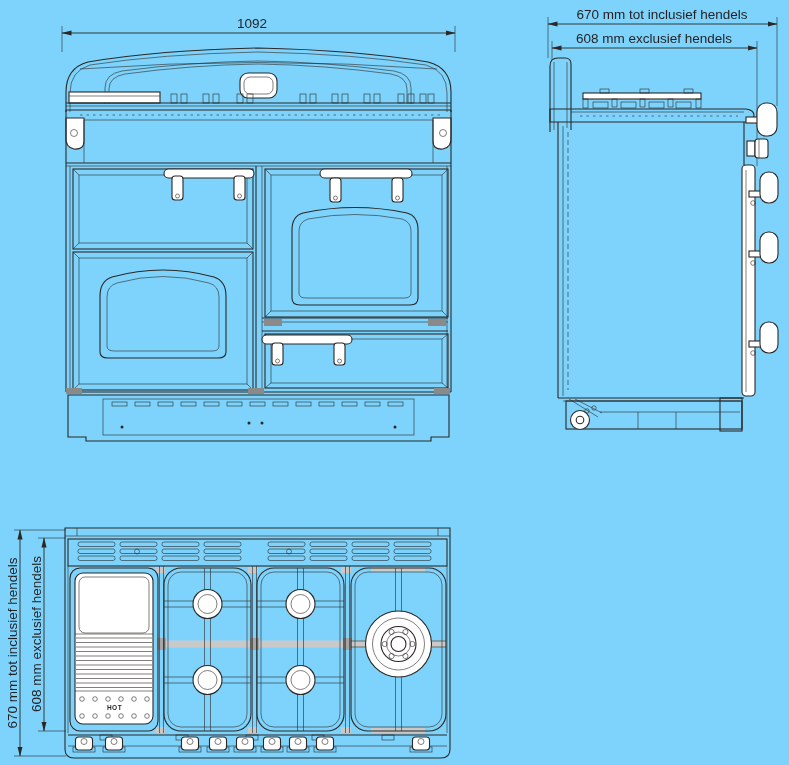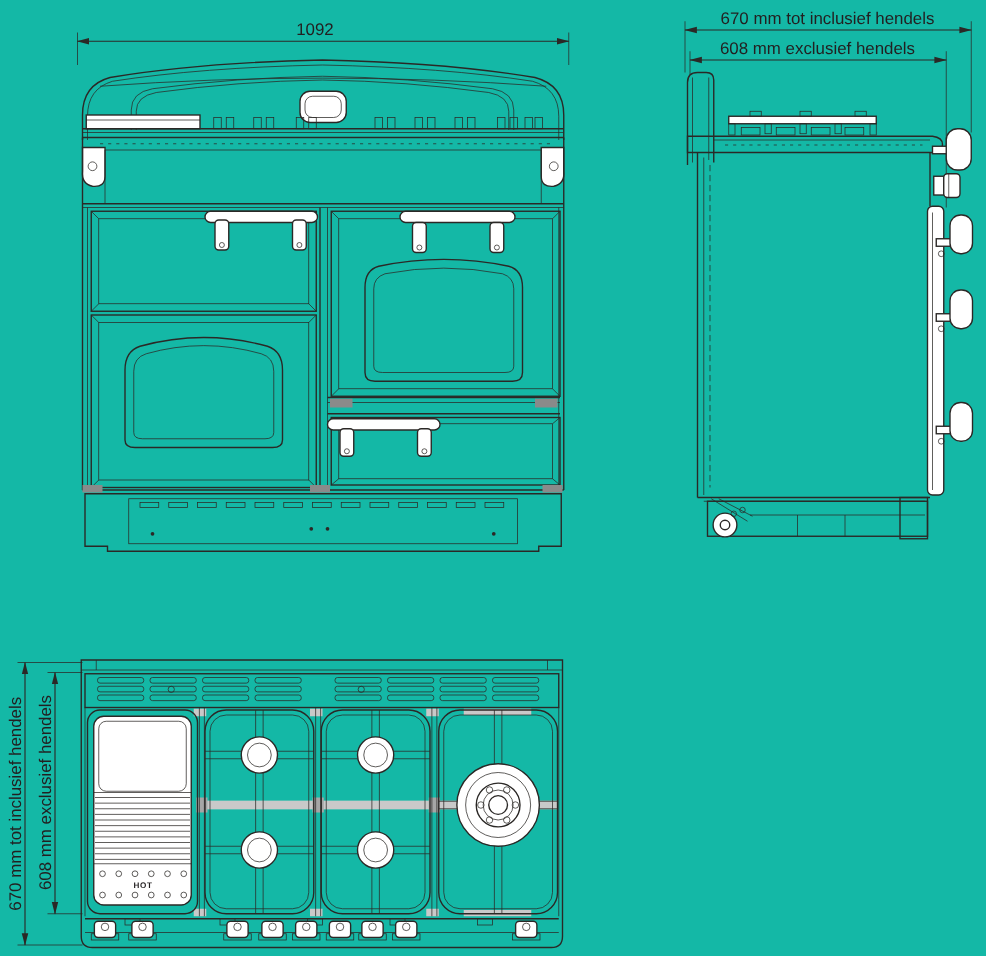--- a/index.html
+++ b/index.html
@@ -1,16 +1,16 @@
 <!DOCTYPE html>
 <html><head>
 <meta charset="utf-8">
 <style>
   html,body { margin:0; padding:0; background:#ffffff; }
-  #stage { position:relative; width:789px; height:765px; background:#14b8a6; overflow:hidden; }
+  #stage { position:relative; width:789px; height:765px; background:#7dd3fc; overflow:hidden; }
   svg { display:block; }
   .s1 { stroke:#2b2826; stroke-width:1.1; fill:none; }
   .s0 { stroke:#2b2826; stroke-width:0.6; fill:none; }
   .dim { stroke:#2b2826; stroke-width:0.9; fill:none; }
   .fw  { fill:#ffffff; }
   .shade { fill:#c9c9c9; stroke:none; }
   .shade2 { fill:#a6a6a6; stroke:none; }
   .dark { fill:#8a8a8a; stroke:none; }
   .txt { font-family:"Liberation Sans","DejaVu Sans",sans-serif; font-size:13.5px; fill:#231f20; }
   .txt-sm { font-family:"Liberation Sans","DejaVu Sans",sans-serif; font-size:6.5px; font-weight:bold; letter-spacing:0.5px; fill:#231f20; }

